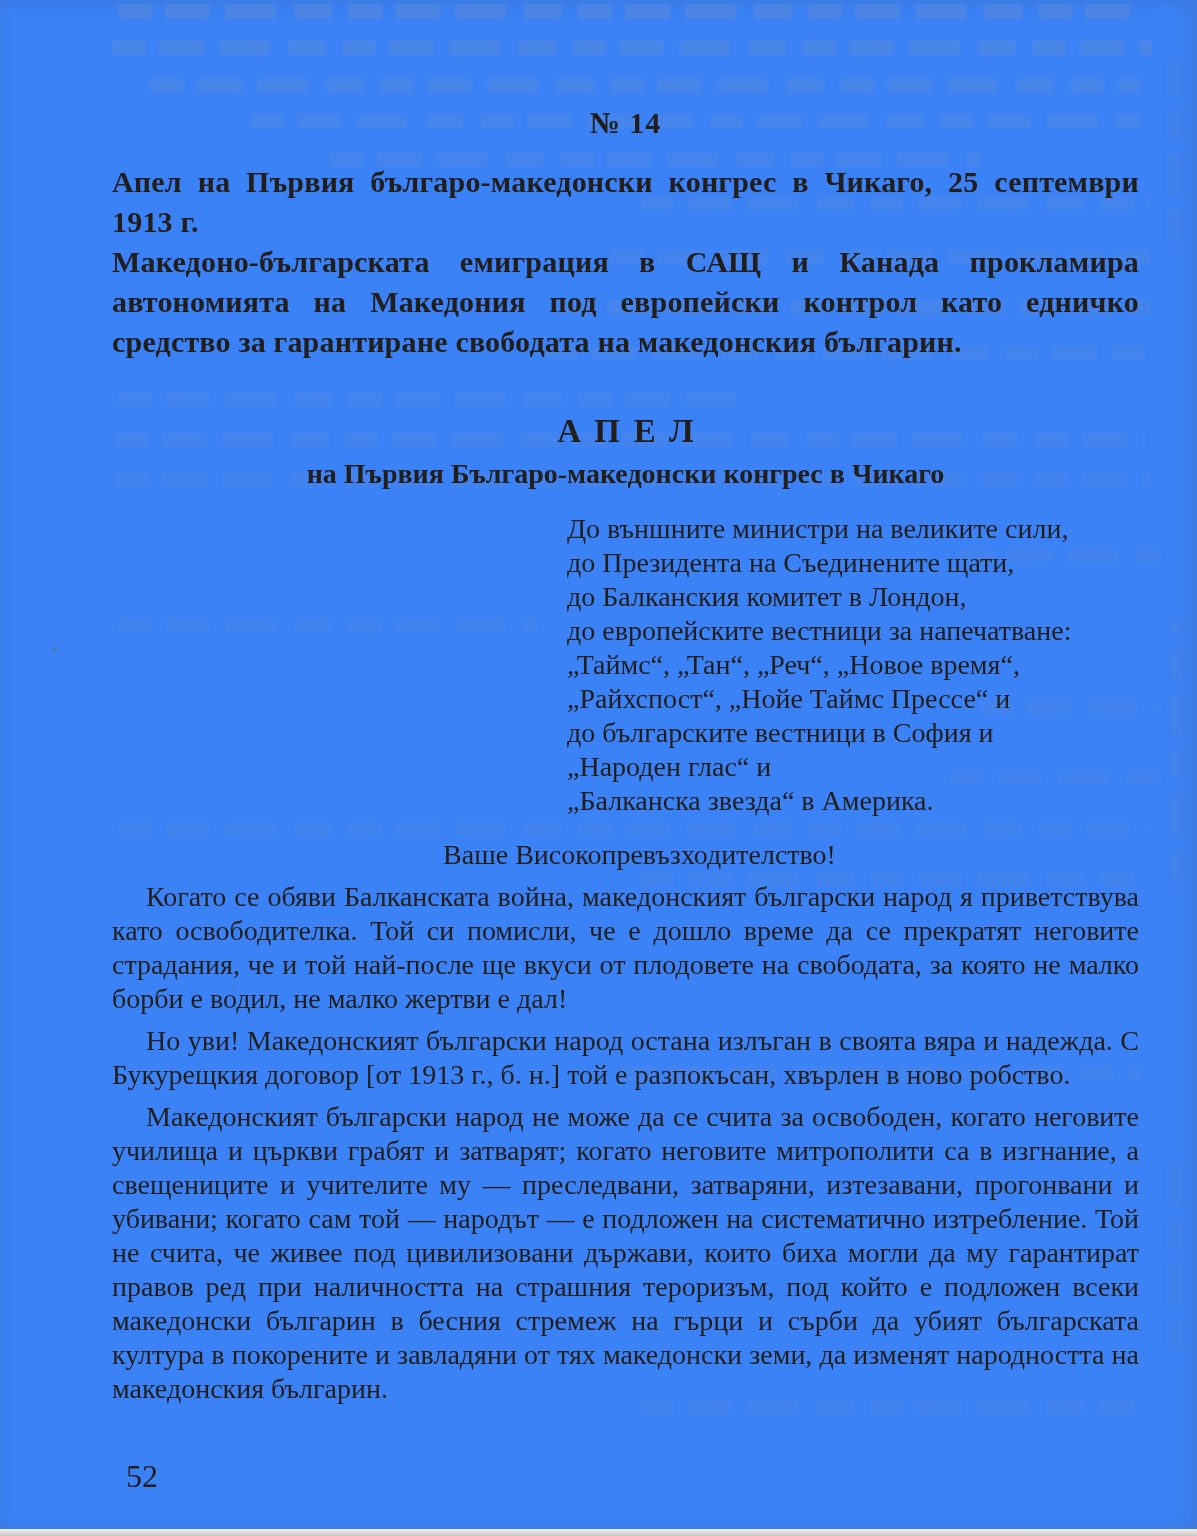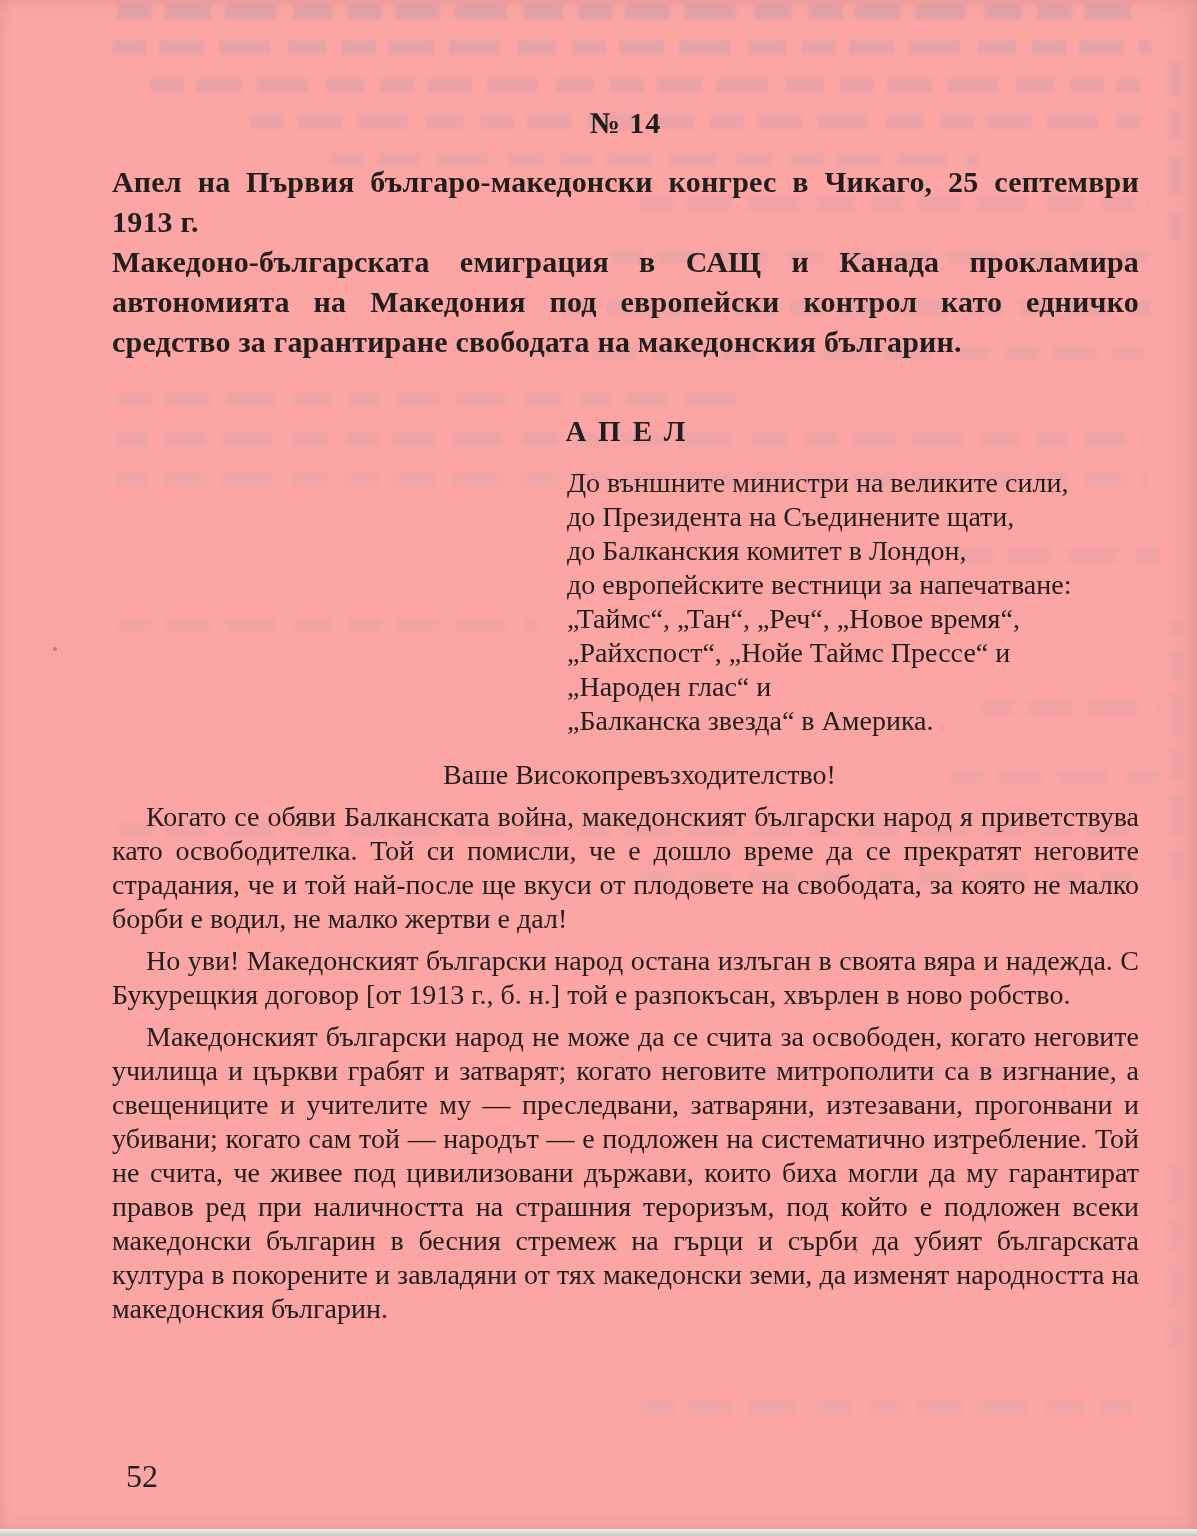--- a/index.html
+++ b/index.html
@@ -5,21 +5,21 @@
   html, body {
     margin: 0;
     padding: 0;
     background: #e8e6e1;
   }
   .page {
     position: relative;
     width: 1197px;
     height: 1536px;
     margin: 0 auto;
-    background: #fca5a5;
+    background: #3b82f6;
     overflow: hidden;
     font-family: "Liberation Serif", "DejaVu Serif", serif;
     color: #211e1b;
     box-shadow: inset -14px 0 26px rgba(90,88,84,0.07),
                 inset 0 -8px 14px rgba(90,88,84,0.10),
                 inset 0 4px 10px rgba(90,88,84,0.05);
   }
   
   .ghost {
     position: absolute;
@@ -72,21 +72,21 @@
     text-align: justify;
     letter-spacing: 0.2px;
   }
   .heading.first {
     margin-top: 24px;
   }
   .appeal-title {
     margin-top: 52px;
     text-align: center;
     font-weight: bold;
-    font-size: 29px;
+    font-size: 33px;
     line-height: 34px;
     letter-spacing: 0.42em;
     padding-left: 0.42em; 
   }
   .appeal-subtitle {
     margin-top: 6px;
     text-align: center;
     font-weight: bold;
     font-size: 28px;
     line-height: 40px;
@@ -152,28 +152,30 @@
   <div class="content">
 
     <div class="doc-number">№ 14</div>
 
     <p class="heading first">Апел на Първия българо-македонски конгрес в Чикаго, 25 септември 1913 г.</p>
 
     <p class="heading">Македоно-българската емиграция в САЩ и Канада прокламира автономията на Македония под европейски контрол като едничко средство за гарантиране свободата на македонския българин.</p>
 
     <div class="appeal-title">АПЕЛ</div>
 
+    <div class="appeal-subtitle">на Първия Българо-македонски конгрес в Чикаго</div>
 
     <div class="addressees">
       <div>До външните министри на великите сили,</div>
       <div>до Президента на Съединените щати,</div>
       <div>до Балканския комитет в Лондон,</div>
       <div>до европейските вестници за напечатване:</div>
       <div>„Таймс“, „Тан“, „Реч“, „Новое время“,</div>
       <div>„Райхспост“, „Нойе Таймс Прессе“ и</div>
+      <div>до българските вестници в София и</div>
       <div>„Народен глас“ и</div>
       <div>„Балканска звезда“ в Америка.</div>
     </div>
 
     <p class="body salutation">Ваше Високопревъзходителство!</p>
 
     <p class="body">Когато се обяви Балканската война, македонският български народ я приветствува като освободителка. Той си помисли, че е дошло време да се прекратят неговите страдания, че и той най-после ще вкуси от плодовете на свободата, за която не малко борби е водил, не малко жертви е дал!</p>
 
     <p class="body">Но уви! Македонският български народ остана излъган в своята вяра и надежда. С Букурещкия договор [от 1913 г., б. н.] той е разпокъсан, хвърлен в ново робство.</p>
 

